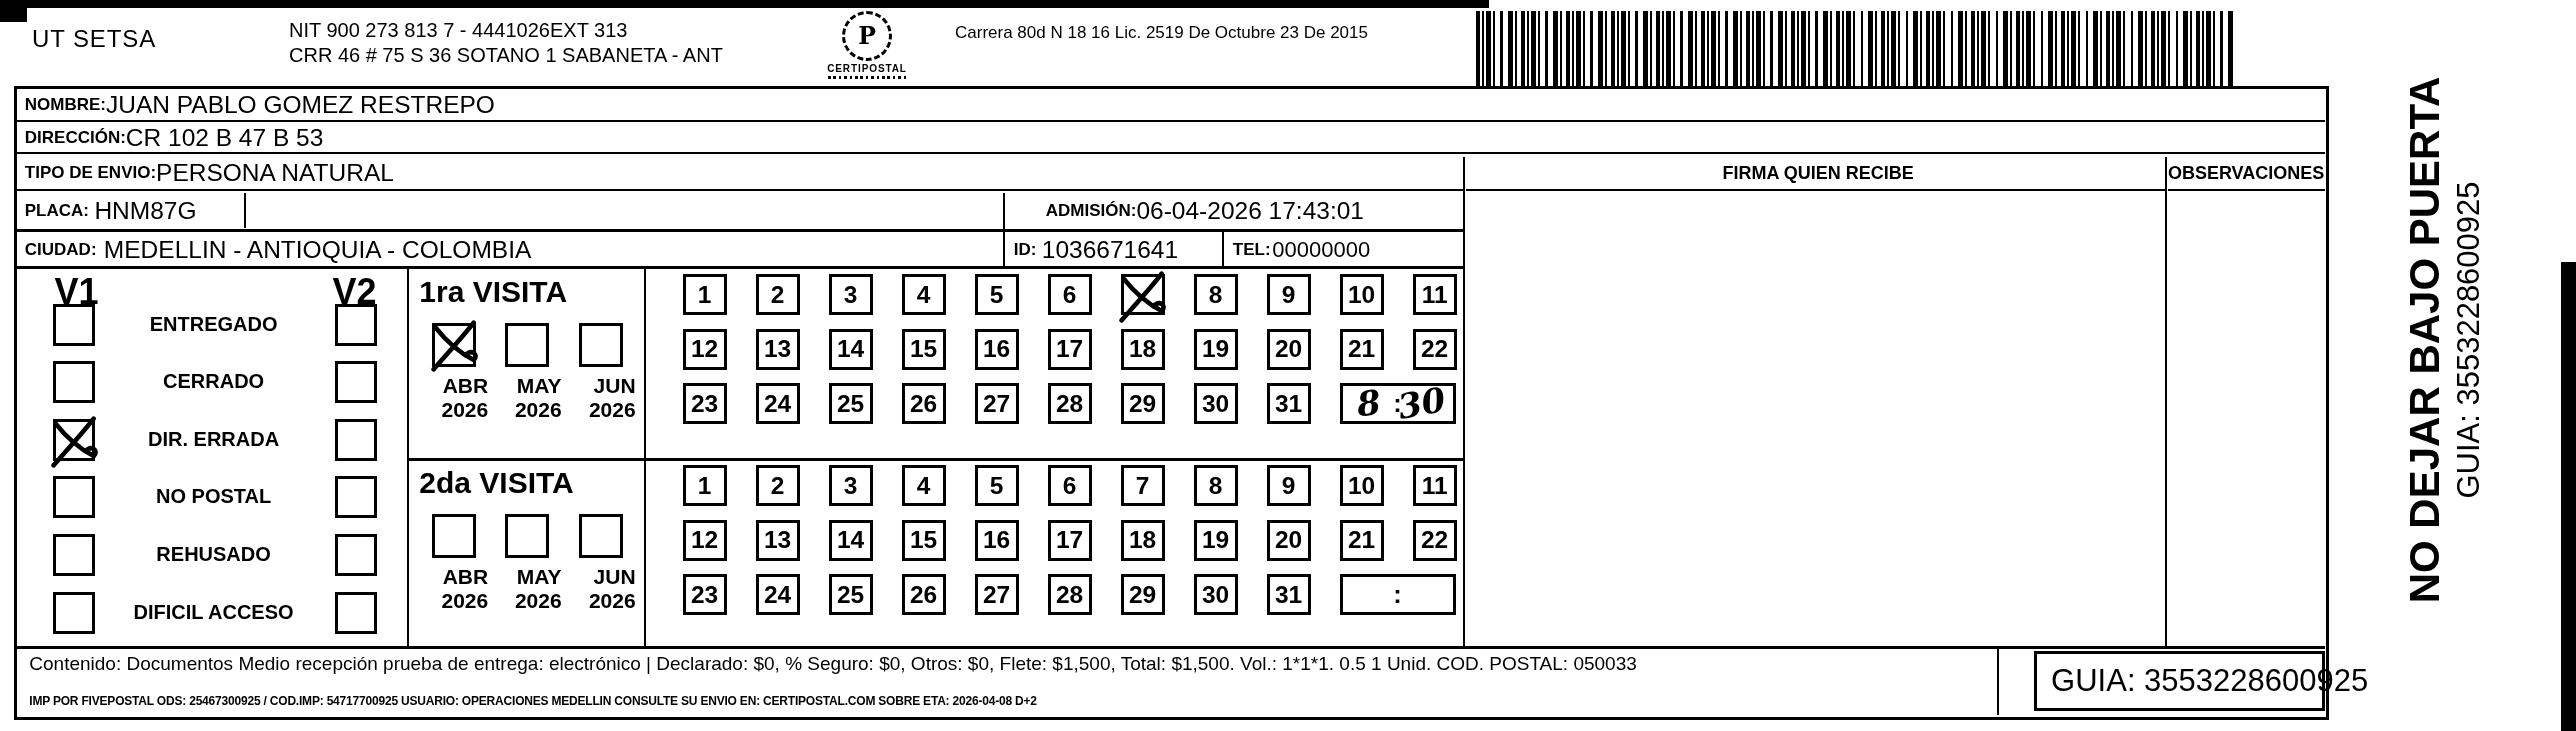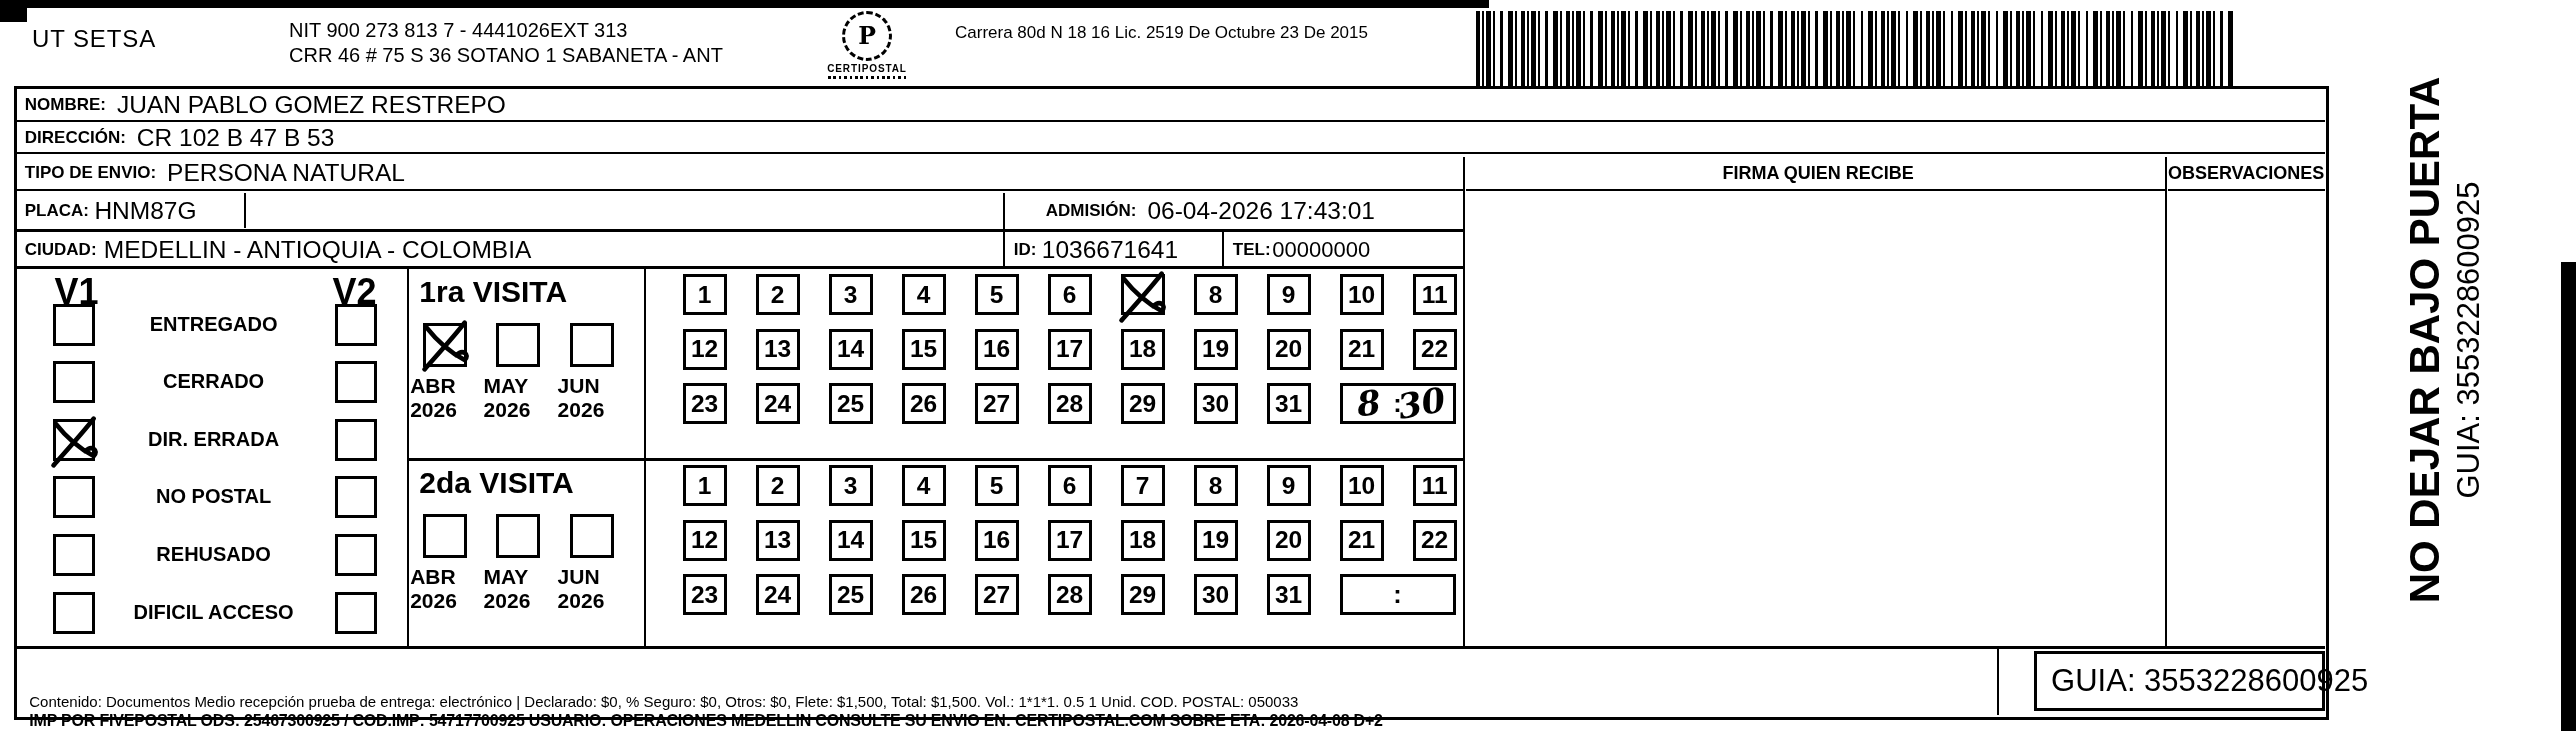--- a/index.html
+++ b/index.html
@@ -20,57 +20,57 @@
   .logo-tag{height:3.6px;width:78px;margin:1.8px auto 0;
             background:repeating-linear-gradient(90deg,#000 0 2.7px,#fff 2.7px 5.4px);}
   .barcode{background:repeating-linear-gradient(90deg,
       #000 0 3.6px,#fff 3.6px 6.4px,#000 6.4px 8.2px,#fff 8.2px 10px,#000 10px 15.4px,#fff 15.4px 17px,
       #000 17px 19px,#fff 19px 24.5px,#000 24.5px 27px,#fff 27px 32px,#000 32px 37px,
       #fff 37px 39px,#000 39px 41px,#fff 41px 45px);}
   
   .maintable{border:3.6px solid #000;box-sizing:border-box;}
   .lbl{font-weight:bold;font-size:17px;white-space:nowrap;}
   .val{font-size:24.5px;white-space:nowrap;}
-  .frow{display:flex;align-items:center;box-sizing:border-box;padding-left:8.2px;gap:11px;}
+  .frow{display:flex;align-items:center;box-sizing:border-box;padding-left:8.2px;}
   .bb{border-bottom:2.7px solid #000;}
   .vline{width:2.7px;background:#000;}
   .hline{height:2.7px;background:#000;}
   
   .vhead{font-size:36px;font-weight:bold;}
   .strow{position:absolute;left:0;width:390px;height:42px;}
   .cb{position:absolute;width:42px;height:42px;border:3.6px solid #000;box-sizing:border-box;background:#fff;}
   .stlabel{position:absolute;left:86px;width:222px;text-align:center;top:9px;
            font-size:20px;font-weight:bold;white-space:nowrap;}
   .handx{position:absolute;left:-8.2px;top:-8.2px;width:56px;height:56px;pointer-events:none;}
   .handx path{stroke:#000;stroke-width:5;fill:none;stroke-linecap:round;}
   
   .vtitle{font-size:30px;font-weight:bold;padding:6.4px 0 0 12.7px;white-space:nowrap;}
   .months{position:absolute;left:0;top:54px;width:100%;height:127px;}
-  .mgroup{position:absolute;width:69px;text-align:left;}
+  .mgroup{position:absolute;width:69px;text-align:right;margin-left:9px;}
   .mbox{position:relative;width:44px;height:44px;border:3.6px solid #000;box-sizing:border-box;margin:0 auto;}
   .mname{font-size:21px;font-weight:bold;margin-top:7.3px;}
   .myear{font-size:21px;font-weight:bold;}
   
   .daygrid{position:absolute;display:grid;grid-template-columns:repeat(11,44px);
            column-gap:29px;row-gap:13.6px;}
   .day{position:relative;width:44px;height:41px;border:3.6px solid #000;box-sizing:border-box;
        display:flex;align-items:center;justify-content:center;
        font-size:24.5px;font-weight:bold;background:#fff;}
   .day.marked span{opacity:0;}
   .timebox{position:relative;grid-column:span 2;width:116px;height:41px;border:3.6px solid #000;
            box-sizing:border-box;display:flex;align-items:center;justify-content:center;
            font-size:25.4px;font-weight:bold;background:#fff;}
   .hand{position:absolute;font-family:"DejaVu Serif",serif;font-style:italic;
         font-weight:bold;font-size:34px;top:-3.6px;}
   
   .panelhead{display:flex;align-items:center;justify-content:center;
              font-weight:bold;font-size:18px;box-sizing:border-box;}
   
-  .foot1{font-size:15px;white-space:nowrap;margin-top:40px;}
-  .foot2{font-size:16px;font-weight:bold;white-space:nowrap;letter-spacing:-0.2px;margin-top:2px;}
+  .foot1{font-size:19px;white-space:nowrap;}
+  .foot2{font-size:12px;font-weight:bold;white-space:nowrap;letter-spacing:-0.2px;margin-top:19px;}
   .guiabox{border:3.6px solid #000;box-sizing:border-box;display:flex;align-items:center;
            padding-left:14.5px;font-size:31px;white-space:nowrap;}
   
   .sidenote{width:527px;height:94px;transform:rotate(-90deg);transform-origin:50% 50%;
             text-align:center;}
   .sidenote .l1{font-size:42px;font-weight:bold;line-height:47px;white-space:nowrap;}
   .sidenote .l2{font-size:31px;line-height:42px;white-space:nowrap;}
 </style>
 </head>
 <body>

